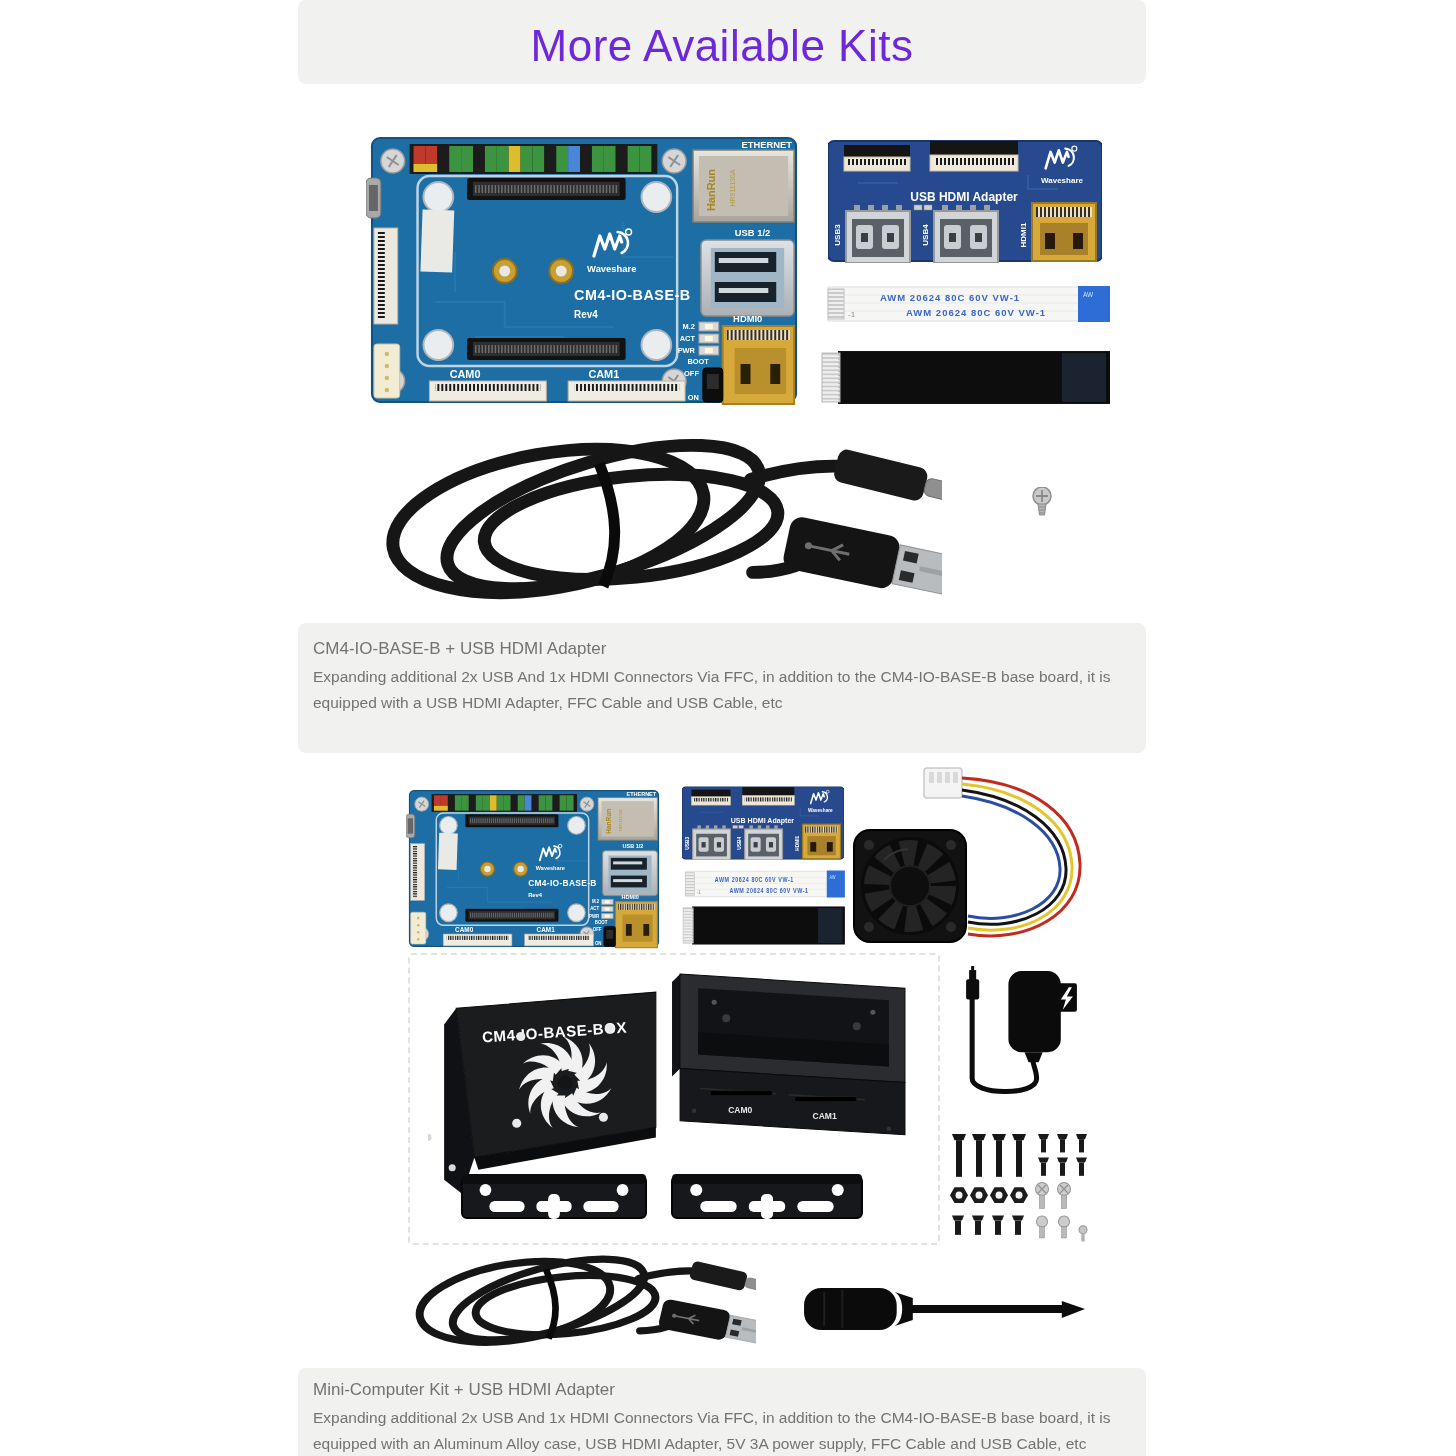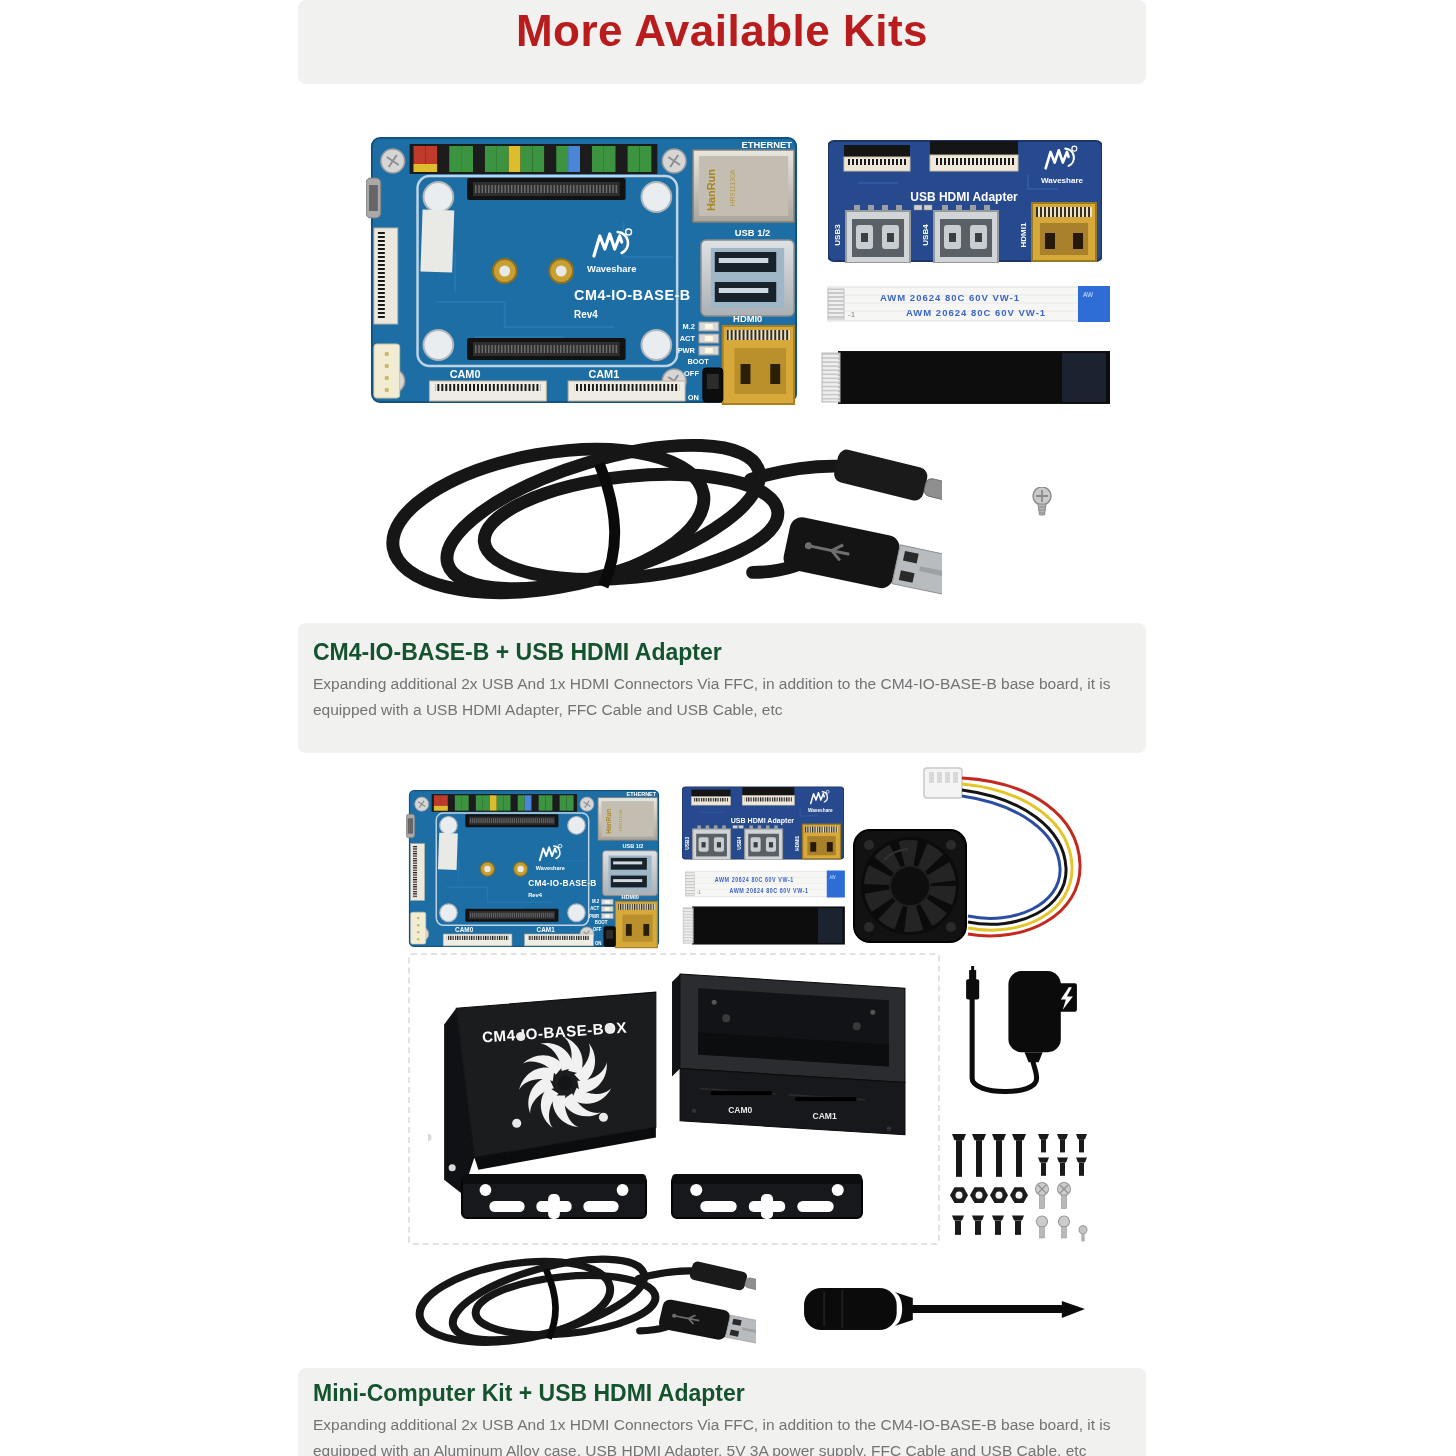--- a/index.html
+++ b/index.html
@@ -1,24 +1,24 @@
 <!DOCTYPE html>
 <html><head>
 <meta charset="utf-8">
 <style>
   html,body{margin:0;padding:0;background:#fff;}
   .page{position:relative;width:1456px;height:1456px;background:#ffffff;overflow:hidden;
         font-family:"Liberation Sans",sans-serif;}
   .band{position:absolute;left:298px;width:848px;background:#f1f1f0;border-radius:8px;box-sizing:border-box;}
   .band-top{top:0;height:84px;text-align:center;}
-  .page-title{margin:0;padding-top:2px;font-size:44px;line-height:58px;font-weight:700;
-              color:#b91c1c;letter-spacing:0.5px;}
+  .page-title{margin:15px;padding-top:2px;font-size:44px;line-height:58px;font-weight:400;
+              color:#6d28d9;letter-spacing:0.5px;}
   .band-mid{top:623px;height:130px;padding:16px 15px 0 15px;}
   .band-bot{top:1368px;height:100px;padding:12px 15px 0 15px;}
-  .kit-heading{margin:0 0 5px 0;font-size:23px;font-weight:bold;color:#14532d;}
+  .kit-heading{margin:0 0 5px 0;font-size:17px;font-weight:normal;color:#737373;}
   .kit-desc{margin:0;font-size:15.5px;line-height:26px;color:#737373;}
   .item{position:absolute;}
   .dashed-box{position:absolute;left:408px;top:953px;width:532px;height:292px;
               border:2px dashed #e2e2df;border-radius:3px;box-sizing:border-box;background:#fff;}
   svg{display:block;}
 </style>
 </head>
 <body>
 
 <div class="page">

